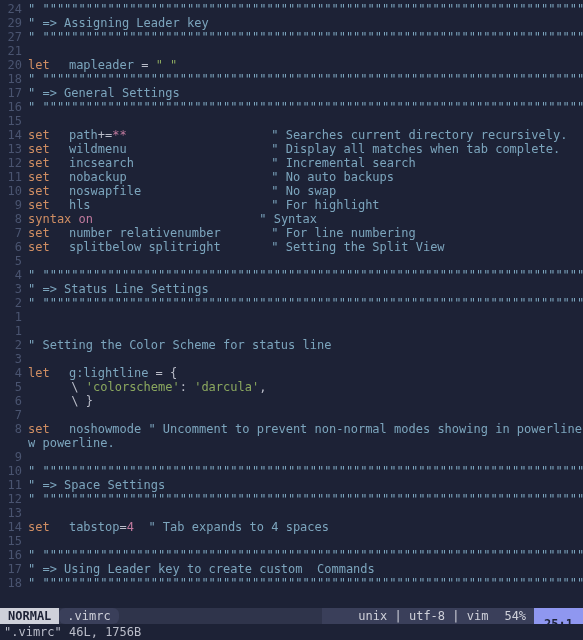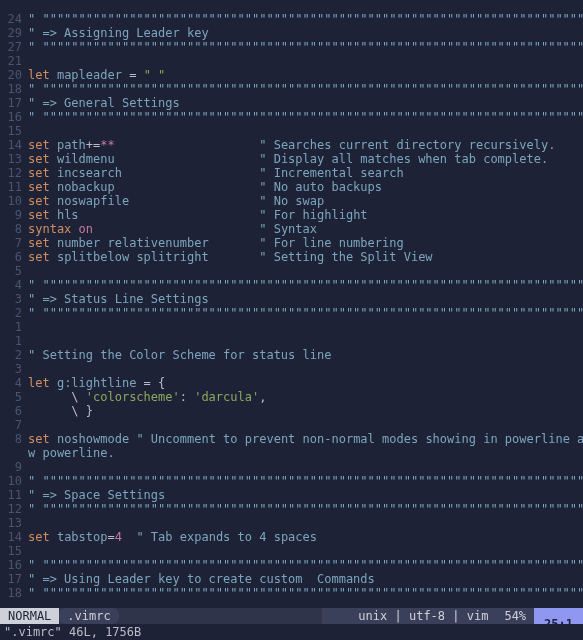--- a/index.html
+++ b/index.html
@@ -32,21 +32,21 @@
     line-height: 14px;
     color: var(--fg);
   }
   .editor {
     display: flex;
     flex-direction: column;
     height: 100%;
   }
   .buffer {
     flex: 1 1 auto;
-    padding: 12px 0 0 0;
+    padding: 2px 0 0 0;
     overflow: hidden;
   }
   .ln {
     display: flex;
     white-space: pre;
   }
   .ln .num {
     width: 28px;
     flex: 0 0 28px;
     text-align: right;
@@ -56,36 +56,36 @@
   }
   .ln.cur .num { color: var(--curline-num); font-weight: bold; }
   .ln .code { flex: 1 1 auto; padding-right: 4px; overflow: hidden; }
   .ln.cur .code .cursor {
     background: var(--curline-bg);
     color: var(--bg);
     background: #cfd1da;
   }
   .ln .code .co { color: var(--comment); }
   .ln .code .kw { color: var(--keyword); }
-  .ln .code .id { color: var(--identifier); }
+  .ln .code .id { color: var(--identifier); margin-left: 12px; }
   .ln .code .nu { color: var(--number); }
   .ln .code .st { color: var(--string); }
   .ln .code .op { color: var(--fg); }
 
   .statusline {
     display: flex;
     align-items: stretch;
     height: 16px;
     line-height: 16px;
     background: var(--status-bg);
     color: var(--status-fg);
     font-size: 12px;
   }
   .sl-seg { padding: 0 8px; }
-  .sl-normal { background: var(--normal-bg); color: var(--normal-fg); font-weight: normal; }
+  .sl-normal { background: var(--normal-bg); color: var(--normal-fg); font-weight: bold; }
   .sl-file { background: var(--status-bg2); border-radius: 6px; }
   .sl-spacer { flex: 1; }
   .sl-info { background: var(--status-bg2); padding-left: 36px; }
   .sl-pct { background: var(--status-bg2); }
   .sl-pos { background: var(--pos-bg); color: var(--pos-fg); font-weight: bold; padding: 8px 10px; }
 
   .cmdline {
     height: 16px;
     line-height: 16px;
     padding: 0 4px;

